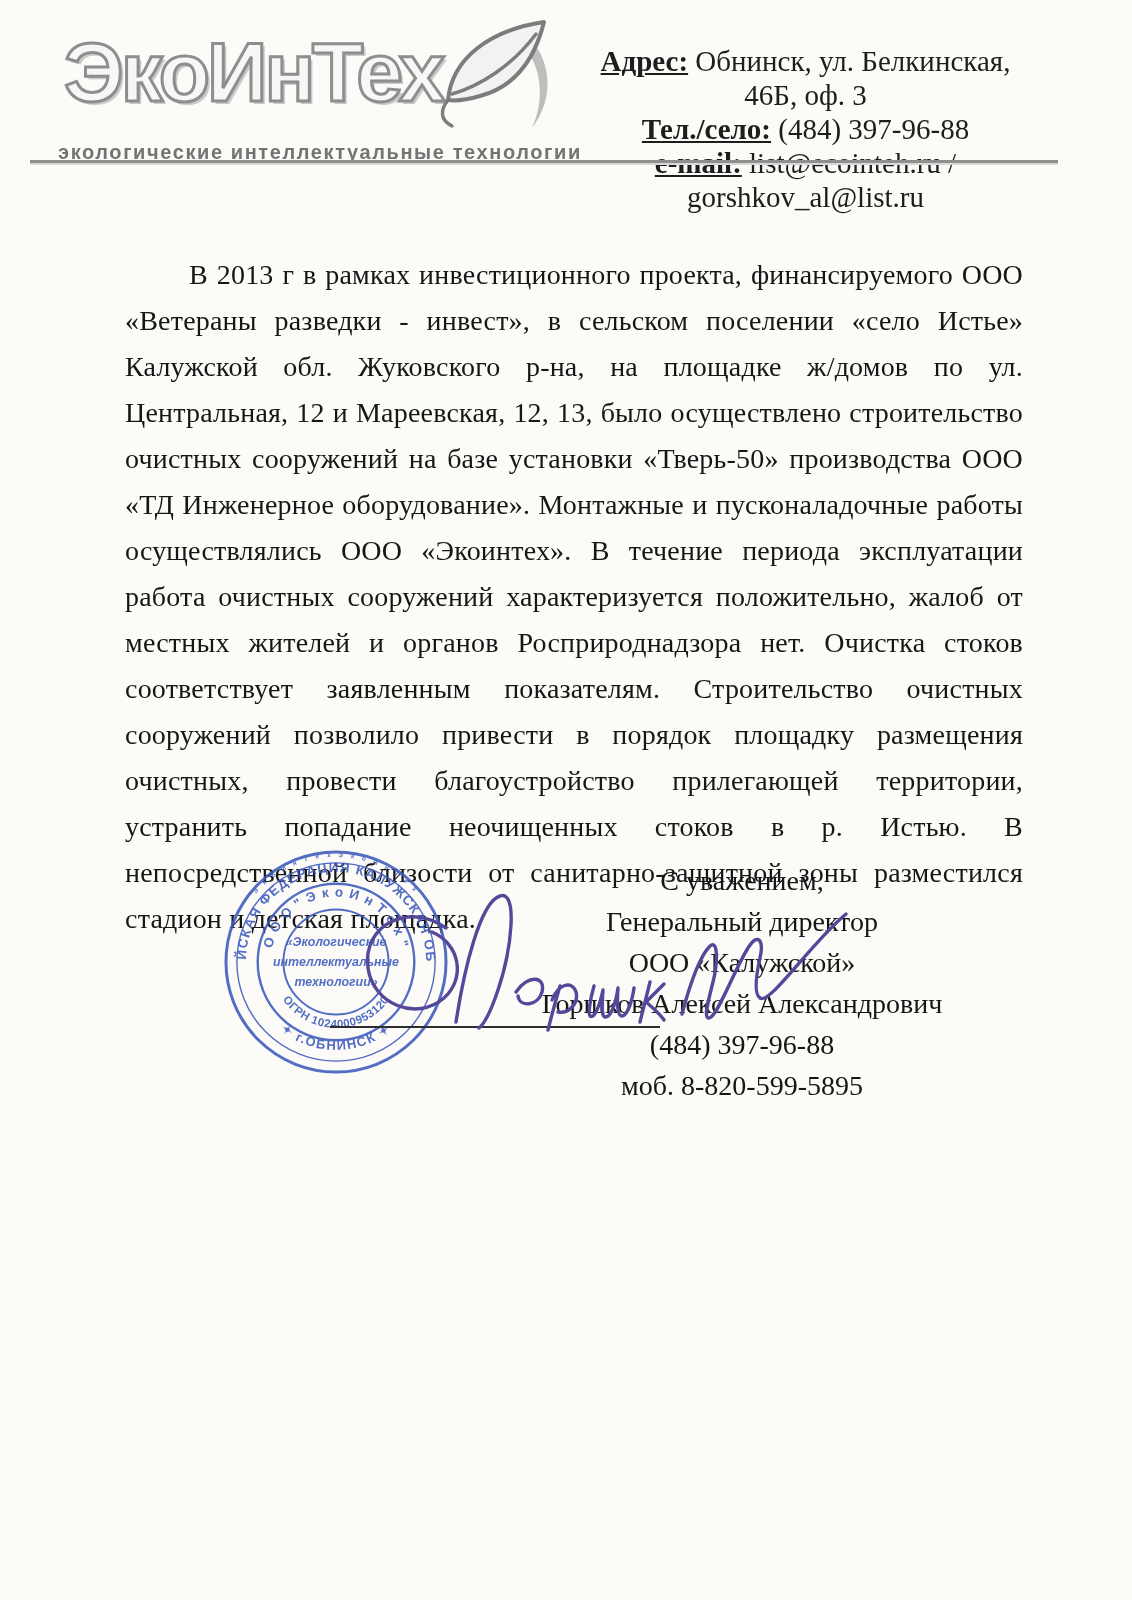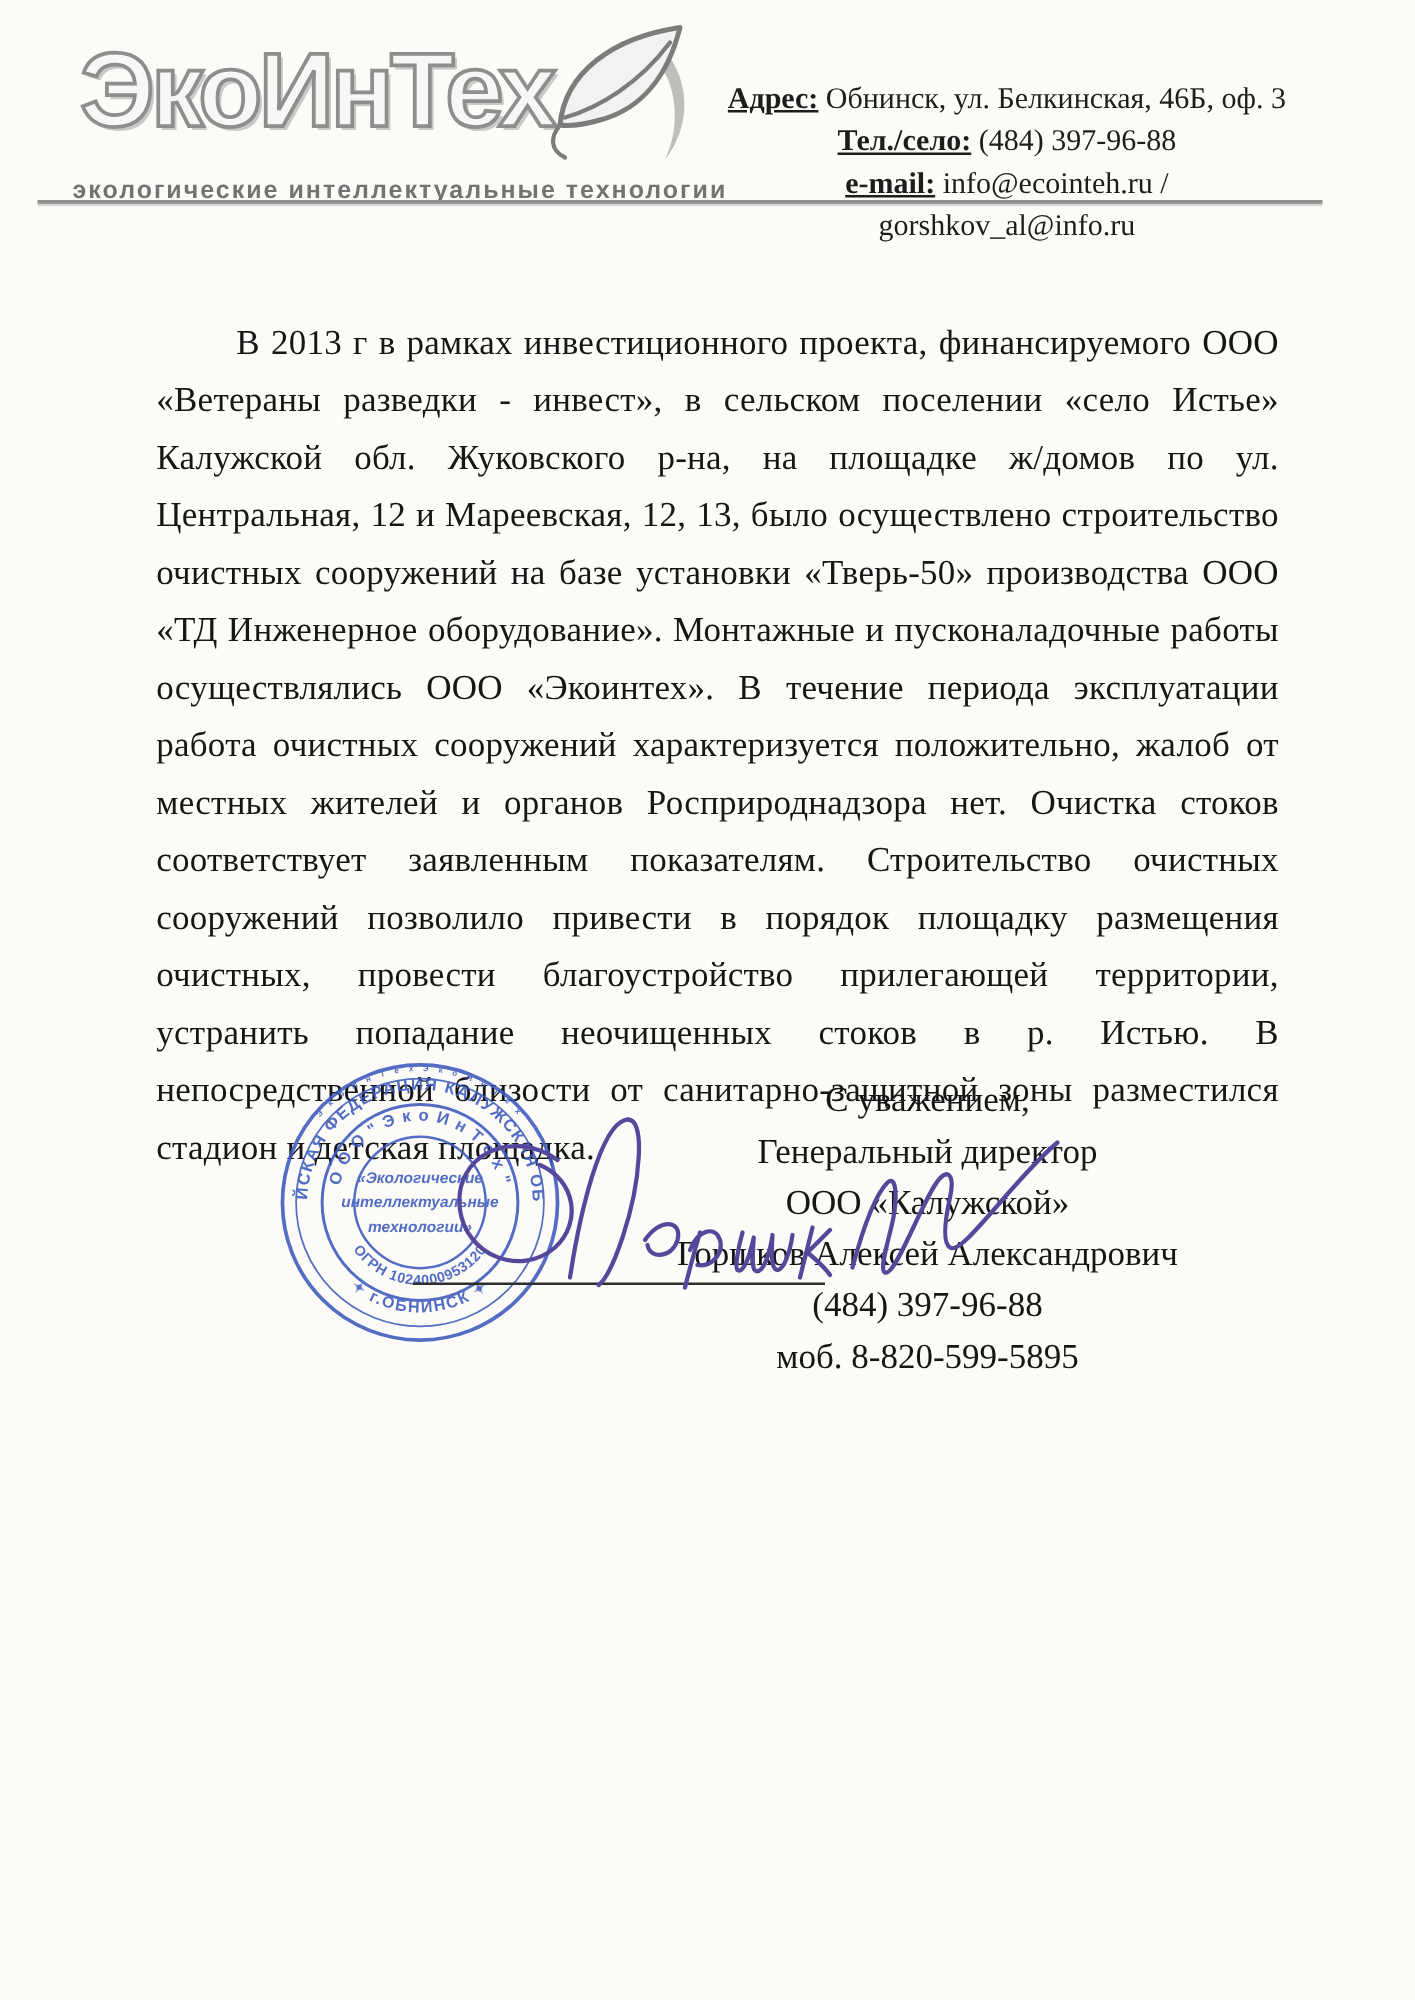--- a/index.html
+++ b/index.html
@@ -33,22 +33,22 @@
     text-align:center;
     font-family:"Liberation Sans", sans-serif;
     font-weight:700; font-size:20px;
     letter-spacing:1.6px;
     color:#737373;
     white-space:nowrap;
   }
 
   
   .contacts {
-    position:absolute; left:578px; top:62px; width:455px;
-    font-size:24px; line-height:34px;
+    position:absolute; left:578px; top:44px; width:455px;
+    font-size:29px; line-height:34px;
     text-align:center;
   }
   .contacts .lbl { font-weight:700; text-decoration:underline; }
 
   .header-rule {
     position:absolute; left:30px; top:160px; width:1028px; height:3px;
     background:#8f8f8f;
     box-shadow:0 2px 0 #d7d7d4;
   }
 
@@ -108,21 +108,21 @@
     <div>
       <span class="lbl">Адрес:</span>
       <span>Обнинск, ул. Белкинская, 46Б, оф. 3</span>
     </div>
     <div>
       <span class="lbl">Тел./село:</span>
       <span>(484) 397-96-88</span>
     </div>
     <div>
       <span class="lbl">e-mail:</span>
-      <span>info@ecointeh.ru / gorshkov_al@info.ru</span>
+      <span>list@ecointeh.ru / gorshkov_al@list.ru</span>
     </div>
   </div>
 
   <div class="header-rule"></div>
 
   <p class="body-par">В 2013 г в рамках инвестиционного проекта, финансируемого ООО «Ветераны разведки - инвест», в сельском поселении «село Истье» Калужской обл. Жуковского р-на, на площадке ж/домов по ул. Центральная, 12 и Мареевская, 12, 13, было осуществлено строительство очистных сооружений на базе установки «Тверь-50» производства ООО «ТД Инженерное оборудование». Монтажные и пусконаладочные работы осуществлялись ООО «Экоинтех». В течение периода эксплуатации работа очистных сооружений характеризуется положительно, жалоб от местных жителей и органов Росприроднадзора нет. Очистка стоков соответствует заявленным показателям. Строительство очистных сооружений позволило привести в порядок площадку размещения очистных, провести благоустройство прилегающей территории, устранить попадание неочищенных стоков в р. Истью. В непосредственной близости от санитарно-защитной зоны разместился стадион и детская площадка.</p>
 
   <svg class="stamp" viewBox="0 0 230 230" aria-hidden="true">
     <defs>
       <path id="arcOuterTop" d="M 24,115 A 91,91 0 0 1 206,115" fill="none"></path>

